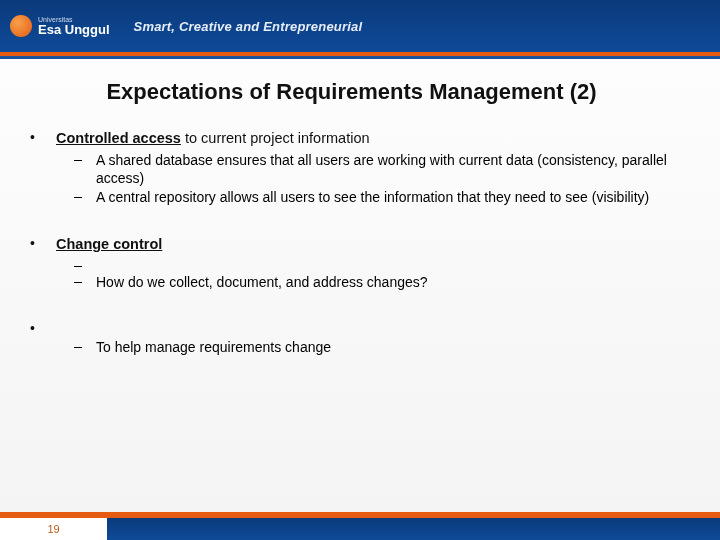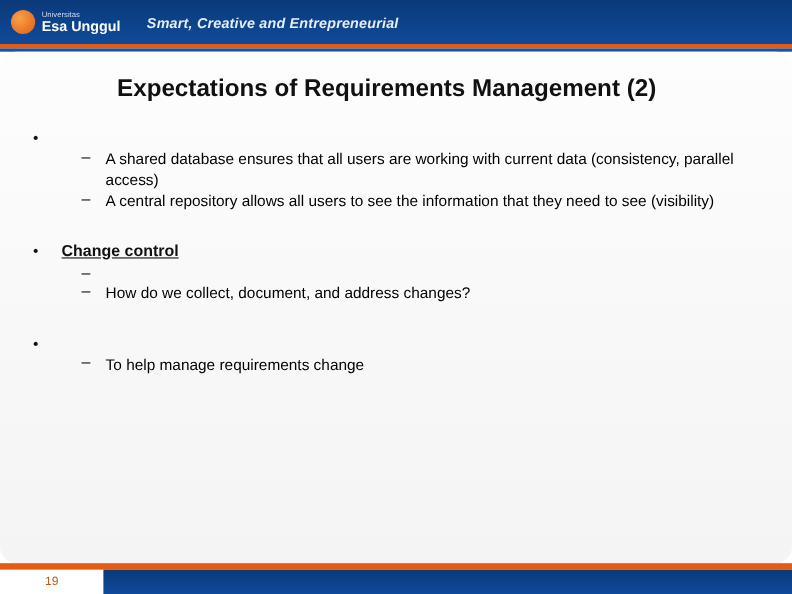--- a/index.html
+++ b/index.html
@@ -1,45 +1,45 @@
 <!DOCTYPE html>
 <html><head>
 <meta charset="utf-8">
 <style>
   * { box-sizing: border-box; margin: 0; padding: 0; }
   html, body { width: 720px; height: 540px; font-family: Arial, Helvetica, sans-serif; background: #fff; }
   .slide { width: 720px; height: 540px; position: relative; display: flex; flex-direction: column; }
 
-  .header { height: 44px; background: linear-gradient(#0a3a7a, #0f4a9a); display: flex; align-items: center; border-bottom: 4px solid #e55b12; }
+  .header { height: 56px; background: linear-gradient(#0a3a7a, #0f4a9a); display: flex; align-items: center; border-bottom: 4px solid #e55b12; }
   .logo { display: flex; align-items: center; margin-left: 10px; }
   .logo-badge { width: 22px; height: 22px; border-radius: 50%; background: radial-gradient(circle at 35% 35%, #f7a14a, #e55b12); margin-right: 6px; }
   .logo-text { display: flex; flex-direction: column; line-height: 1; }
   .logo-uni { color: #cfd9ea; font-size: 7px; }
   .logo-name { color: #fff; font-weight: bold; font-size: 13px; }
   .tagline { color: #e6edf7; font-style: italic; font-weight: 700; font-size: 13px; margin-left: 24px; letter-spacing: .2px; }
 
   .accent { height: 3px; background: #1e50a0; }
 
-  .content { flex: 1; padding: 20px 47px 0 30px; background: linear-gradient(#fdfdfd, #f4f4f4); border-radius: 15px; }
+  .content { flex: 1; padding: 20px 47px 0 30px; background: linear-gradient(#fdfdfd, #f4f4f4); }
   .title { text-align: center; font-size: 22px; font-weight: bold; color: #111; margin-bottom: 24px; }
 
   ul.top { list-style: none; }
   ul.top > li { margin-bottom: 28px; }
   .row { display: flex; }
   .bullet { width: 26px; flex: none; font-size: 14px; color: #111; }
   .text { font-size: 14.5px; line-height: 1.35; color: #111; }
   .text b, .text u { font-weight: bold; text-decoration: underline; }
   ul.sub { list-style: none; margin-top: 2px; }
   ul.sub > li { display: flex; }
   .dash { width: 22px; flex: none; font-size: 14.5px; padding-left: 0; }
   .subtext { font-size: 14px; line-height: 1.35; flex: 1; }
   .indent { width: 44px; flex: none; }
 
   .footer { height: 28px; display: flex; align-items: stretch; border-top: 6px solid #e55b12; }
-  .page-box { width: 94px; background: #fff; display: flex; align-items: center; justify-content: center; font-size: 11px; color: #b85a17; border-top: 0; }
+  .page-box { width: 107px; background: #fff; display: flex; align-items: center; justify-content: center; font-size: 11px; color: #b85a17; border-top: 0; }
   .foot-rest { flex: 1; background: linear-gradient(#0a3a7a, #0f4a9a); }
 </style>
 </head>
 <body>
 
 <div class="slide">
 
   <div class="header">
     <div class="logo">
       <div class="logo-badge"></div>
@@ -53,20 +53,21 @@
   <div class="accent"></div>
 
   <div class="content">
     <h1 class="title">Expectations of Requirements Management (2)</h1>
 
     <ul class="top">
 
       <li>
         <div class="row">
           <span class="bullet">•</span>
+          <span class="text"><b>Controlled access</b><span> to current project information</span></span>
         </div>
         <ul class="sub">
           <li>
               <span class="indent"></span>
               <span class="dash">–</span>
               <span class="subtext">A shared database ensures that all users are working with current data (consistency, parallel access)</span>
             </li>
           <li>
               <span class="indent"></span>
               <span class="dash">–</span>

